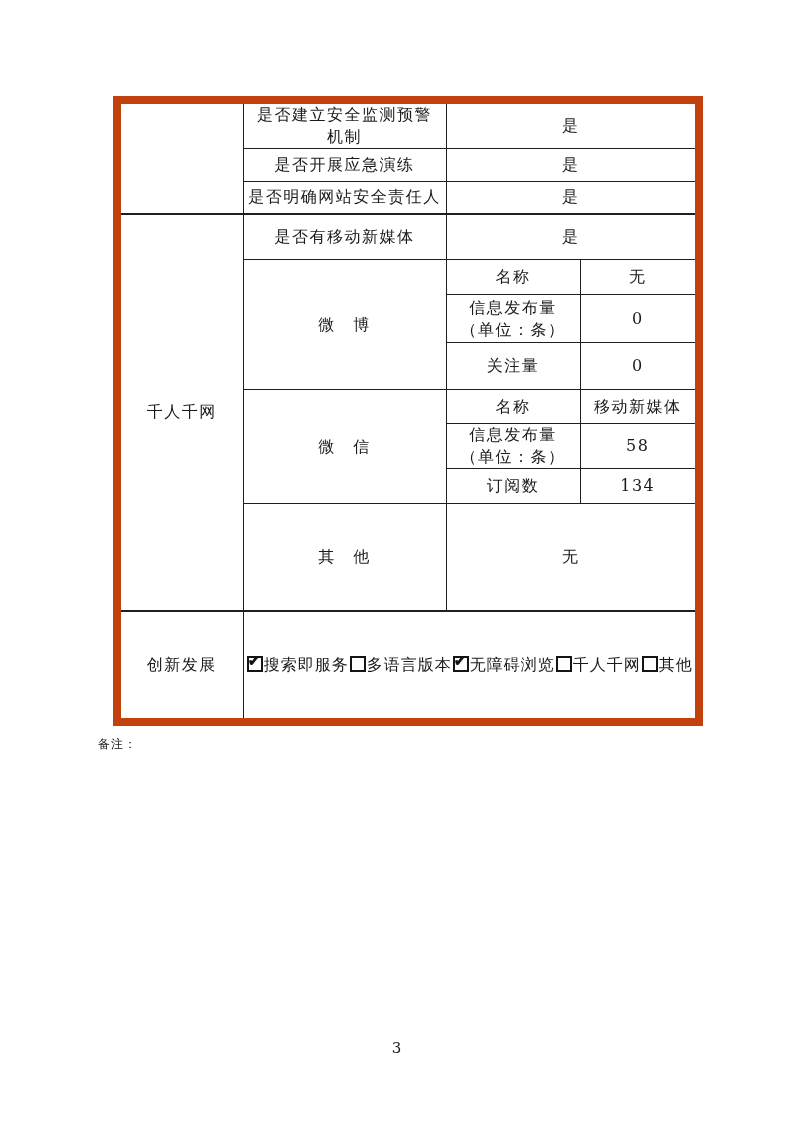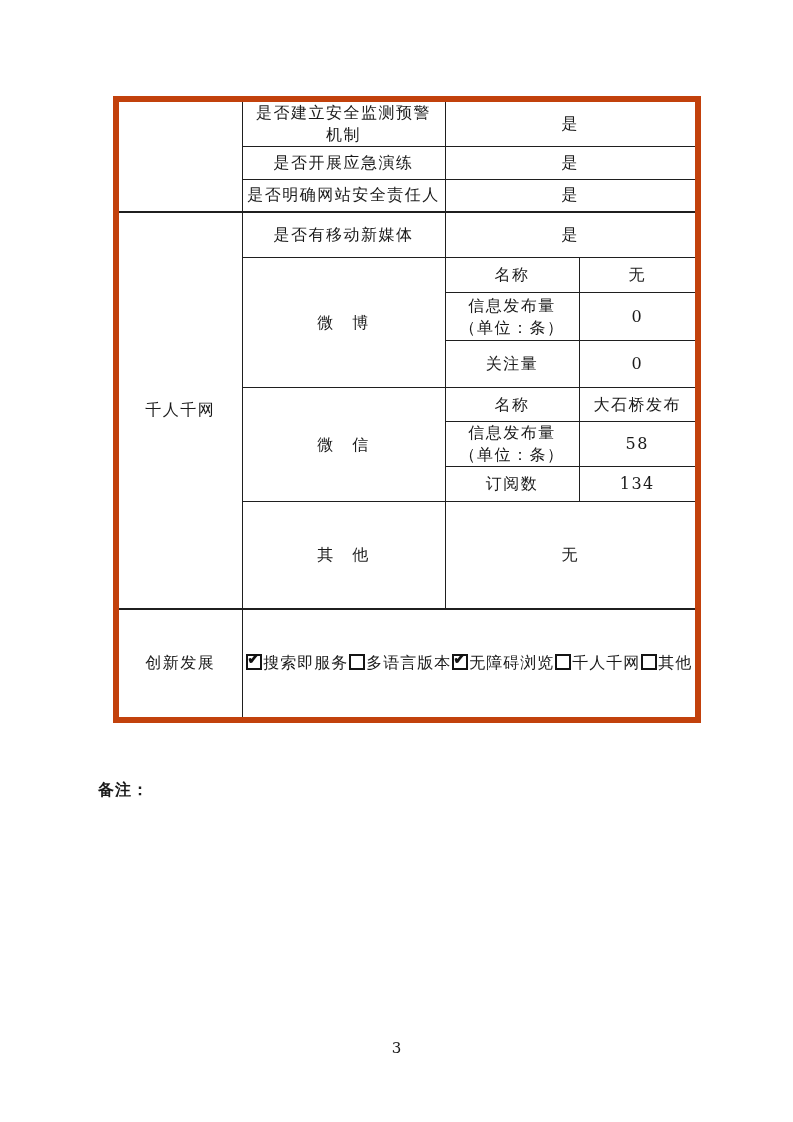--- a/index.html
+++ b/index.html
@@ -16,21 +16,21 @@
     color: #1a1a1a;
     overflow: hidden;
   }
   table.report {
     position: absolute;
     left: 113px;
     top: 96px;
     width: 582px;
     border-collapse: collapse;
     table-layout: fixed;
-    border: 6px solid #c2410c;
+    border: 8px solid #c2410c;
     padding-left: 16px;
   }
   table.report td {
     border: 1.4px solid #1f1f1f;
     text-align: center;
     vertical-align: middle;
     font-size: 16px;
     letter-spacing: 1.5px;
     padding: 0;
     line-height: 22px;
@@ -75,23 +75,23 @@
     top: -5px;
     font-size: 15px;
     font-weight: bold;
     line-height: 16px;
     letter-spacing: 0;
     color: #111111;
   }
   .remark {
     position: absolute;
     left: 98px;
-    top: 780px;
-    font-size: 16px;
-    font-weight: bold;
+    top: 736px;
+    font-size: 12px;
+    font-weight: normal;
     letter-spacing: 1px;
   }
   .page-number {
     position: absolute;
     left: 0;
     top: 1039px;
     width: 100%;
     text-align: center;
     font-size: 15px;
   }
@@ -146,21 +146,21 @@
       <td>0</td>
     </tr>
     <tr class="r7">
       <td>关注量</td>
       <td>0</td>
     </tr>
 
     <tr class="r8">
       <td rowspan="3">微　信</td>
       <td>名称</td>
-      <td>大石桥发布</td>
+      <td>移动新媒体</td>
     </tr>
     <tr class="r9">
       <td class="left-label-cell">
         <div>信息发布量</div>
         <div>（单位：条）</div>
       </td>
       <td>58</td>
     </tr>
     <tr class="r10">
       <td>订阅数</td>

